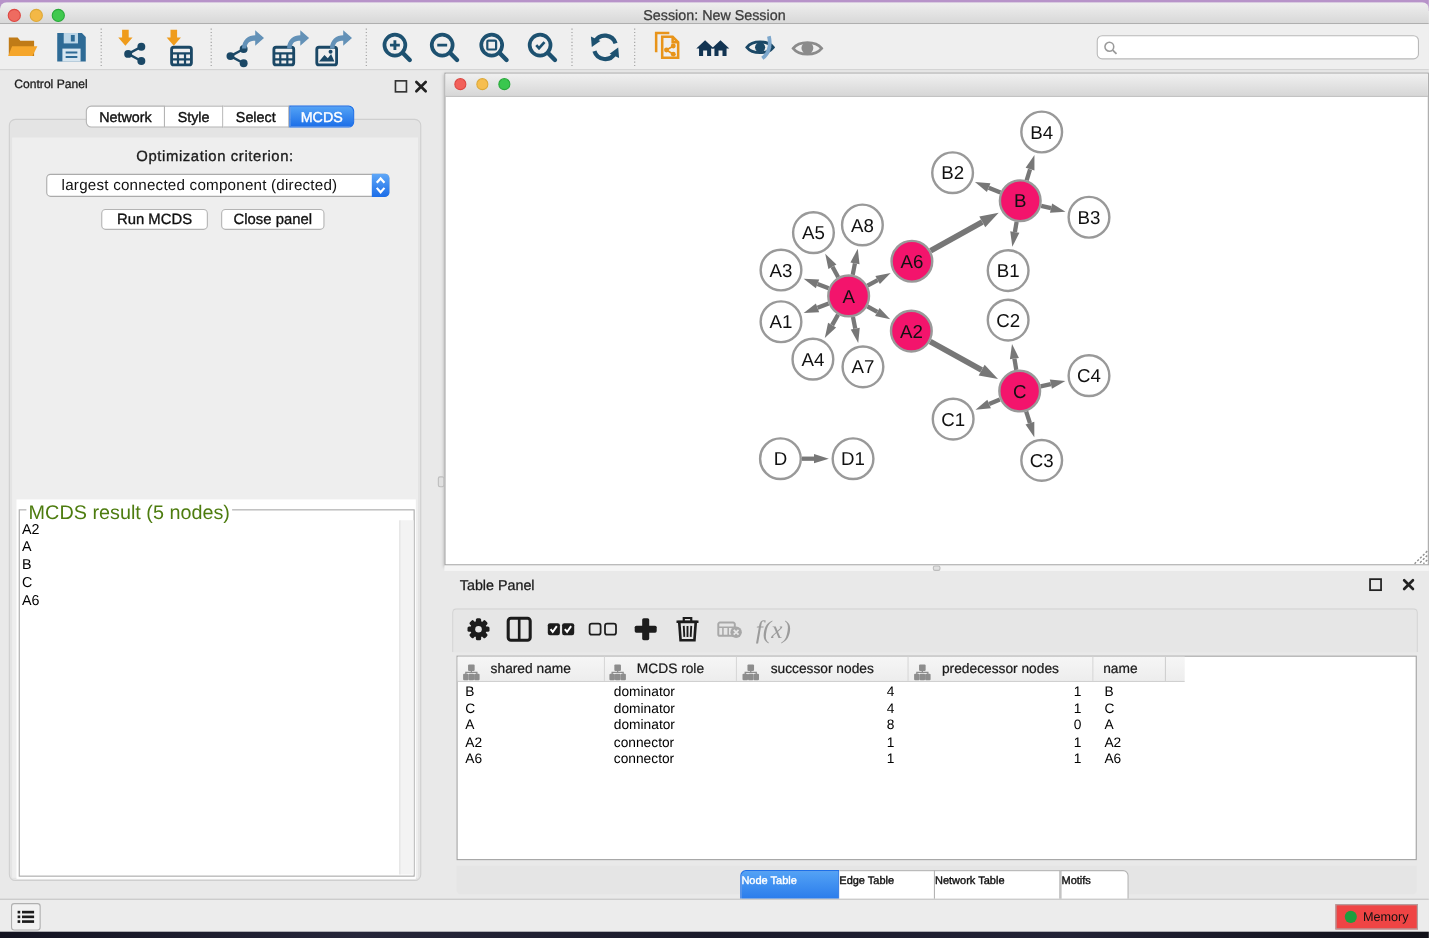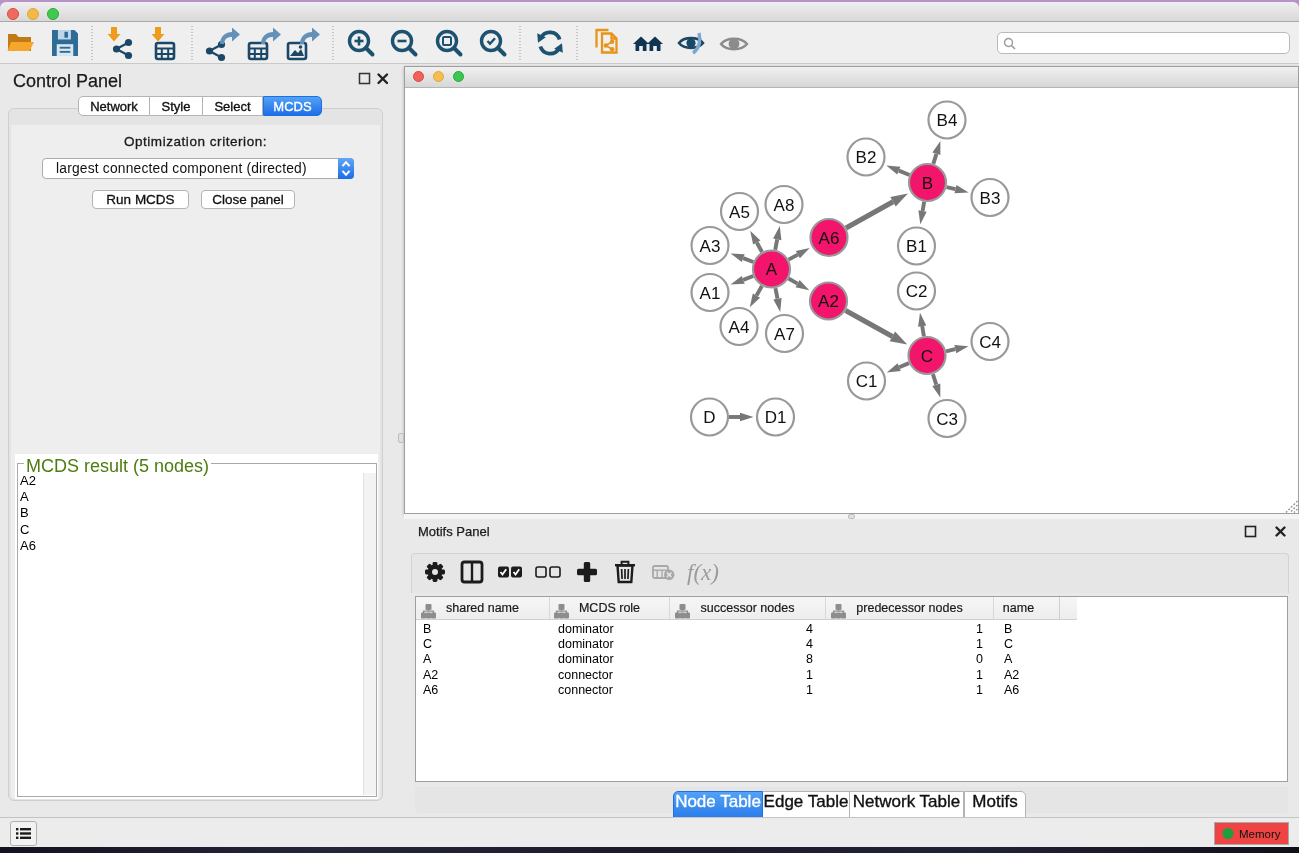--- a/index.html
+++ b/index.html
@@ -9,21 +9,21 @@
   .purpletop { left:0; top:0; width:1299px; height:10px; background:#b793c9; }
   .titlebar { left:0; top:2px; width:1299px; height:20px;
     background:linear-gradient(#efefef,#d8d8d8); border-bottom:1px solid #a9a9a9; border-radius:6px 6px 0 0; }
   .tl { border-radius:50%; width:12px; height:12px; top:6px; }
   .title-text { width:100%; text-align:center; top:4px; font-size:13px; color:#3c3c3c; -webkit-text-stroke:0.25px; }
   .toolbar { left:0; top:22px; width:1299px; height:42px; background:#efefef; border-bottom:1px solid #c9c9c9; }
   .searchbox { left:997px; top:32px; width:293px; height:22px; background:#ffffff;
     border:1px solid #b9b9b9; border-radius:5px; }
   .mainbg { left:0; top:64px; width:1299px; height:753px; background:#e9e9e9; }
   
-  .cp-title { left:13px; top:71px; font-size:18px; color:#1a1a1a; -webkit-text-stroke:0.25px; }
+  .cp-title { left:13px; top:71px; font-size:11px; color:#1a1a1a; -webkit-text-stroke:0.25px; }
   .tabpane { left:8px; top:108px; width:375px; height:693px; background:#e4e4e4;
     border:1px solid #cfcfcf; border-radius:6px; }
   .tabinner { left:11px; top:125px; width:369px; height:673px; background:#eeeeee; }
   .seg { top:96px; height:20px; font-size:13px; -webkit-text-stroke:0.35px; text-align:center; color:#111;
     background:#ffffff; border:1px solid #b4b4b4; line-height:19px; }
   .seg-sel { background:linear-gradient(#53a2f5,#1d6fe8); color:#fff; border-color:#1d6fe8; }
   .opt-label { left:11px; top:134px; width:369px; text-align:center; font-size:13.5px; letter-spacing:0.55px; color:#1a1a1a; -webkit-text-stroke:0.3px; }
   .combo { left:42px; top:158px; width:312px; height:21px; background:#ffffff;
     border:1px solid #ababab; border-radius:4px; font-size:13.8px; color:#111;
     line-height:20px; padding-left:13px; letter-spacing:0.2px; }
@@ -49,37 +49,38 @@
   
   .tp-title { left:418px; top:524px; font-size:13px; color:#1a1a1a; -webkit-text-stroke:0.25px; }
   .tp-toolbar { left:411px; top:553px; width:878px; height:40px; background:#e6e6e6;
     border:1px solid #d2d2d2; border-radius:4px 4px 0 0; border-bottom:none; }
   .tablebox { left:415px; top:596px; width:873px; height:186px; background:#ffffff; border:1px solid #9f9f9f; }
   .thead { left:0; top:0; width:661px; height:23px; background:linear-gradient(#f6f6f6,#ededed);
     border-bottom:1px solid #d0d0d0; position:absolute; }
   .th { position:absolute; top:0; height:22px; font-size:12.5px; color:#1a1a1a; text-align:center;
     line-height:22px; border-right:1px solid #d8d8d8; -webkit-text-stroke:0.2px; }
   .td { position:absolute; font-size:12.5px; color:#000; height:15.4px; line-height:15.4px; }
-  .btab { top:791px; height:36px; font-size:17px; -webkit-text-stroke:0.35px; text-align:center; color:#111;
+  .btab { top:791px; height:36px; font-size:10px; -webkit-text-stroke:0.35px; color:#111;
     background:#ffffff; border:1px solid #b4b4b4; line-height:19px; position:absolute; }
   .btab-sel { background:linear-gradient(#53a2f5,#1d6fe8); color:#fff; border-color:#1d6fe8; }
   .statusbar { left:0; top:817px; width:1299px; height:30px; background:#ececec; border-top:1px solid #c4c4c4; }
   .darkbottom { left:0; top:847px; width:1299px; height:6px; background:linear-gradient(90deg,#121220,#26263a 25%,#1a1a2a 50%,#222236 75%,#101018); }
   .memorybtn { left:1214px; top:822px; width:75px; height:23px; background:#ef4444;
     border:1px solid #a9a9a9; font-size:11.5px; color:#111; }
   .listbtn { left:10px; top:821px; width:27px; height:25px; background:#f2f2f2;
     border:1px solid #b0b0b0; border-radius:3px; }
 </style>
 </head>
 <body>
 <div class="abs purpletop"></div>
 <div class="abs titlebar">
   <div class="abs tl" style="left:7px;background:#ee6b60;border:1px solid #dd4742;"></div>
   <div class="abs tl" style="left:27px;background:#f3b846;border:1px solid #dda938;"></div>
   <div class="abs tl" style="left:47px;background:#40c94e;border:1px solid #28a93a;"></div>
+  <div class="abs title-text">Session: New Session</div>
 </div>
 <div class="abs toolbar"></div>
 <svg class="abs" style="left:0;top:22px;" width="1299" height="42" xmlns="http://www.w3.org/2000/svg">
 <defs>
  <g id="mag">
         <circle cx="0" cy="0" r="9.5" fill="none" stroke="#1d5170" stroke-width="3.4"></circle>
    <line x1="7" y1="7" x2="13.5" y2="13.5" stroke="#1d5170" stroke-width="4" stroke-linecap="round"></line>
       </g>
  <g id="share">
         <circle cx="-6.5" cy="0" r="3.6" fill="#1b4866"></circle>
@@ -349,21 +350,21 @@
 <text x="463.0" y="77.0" text-anchor="middle" font-family="Liberation Sans, sans-serif" font-size="17" fill="#111111">B2</text>
 <text x="587.0" y="117.5" text-anchor="middle" font-family="Liberation Sans, sans-serif" font-size="17" fill="#111111">B3</text>
 <text x="544.0" y="40.0" text-anchor="middle" font-family="Liberation Sans, sans-serif" font-size="17" fill="#111111">B4</text>
 <text x="463.5" y="301.0" text-anchor="middle" font-family="Liberation Sans, sans-serif" font-size="17" fill="#111111">C1</text>
 <text x="513.5" y="211.0" text-anchor="middle" font-family="Liberation Sans, sans-serif" font-size="17" fill="#111111">C2</text>
 <text x="544.0" y="338.5" text-anchor="middle" font-family="Liberation Sans, sans-serif" font-size="17" fill="#111111">C3</text>
 <text x="587.0" y="261.5" text-anchor="middle" font-family="Liberation Sans, sans-serif" font-size="17" fill="#111111">C4</text>
 <text x="306.5" y="337.0" text-anchor="middle" font-family="Liberation Sans, sans-serif" font-size="17" fill="#111111">D</text>
 <text x="372.5" y="337.0" text-anchor="middle" font-family="Liberation Sans, sans-serif" font-size="17" fill="#111111">D1</text>
 </svg>
-<div class="abs tp-title">Motifs Panel</div>
+<div class="abs tp-title">Table Panel</div>
 <svg class="abs" style="left:1240px;top:524px;" width="50" height="16" xmlns="http://www.w3.org/2000/svg">
  <rect x="5.5" y="2.5" width="10" height="10" fill="none" stroke="#222" stroke-width="1.6"></rect>
  <path d="M 36.5 3.5 L 44.5 11.5 M 44.5 3.5 L 36.5 11.5" stroke="#222" stroke-width="2.4" stroke-linecap="round"></path>
 </svg>
 <div class="abs tp-toolbar"></div>
 <svg class="abs" style="left:411px;top:553px;" width="878" height="40" xmlns="http://www.w3.org/2000/svg">
 
  <g transform="translate(24,19)" fill="#1c1c1c">
   <g id="teeth">
    <rect x="-2.4" y="-10" width="4.8" height="20" rx="1.4"></rect>

